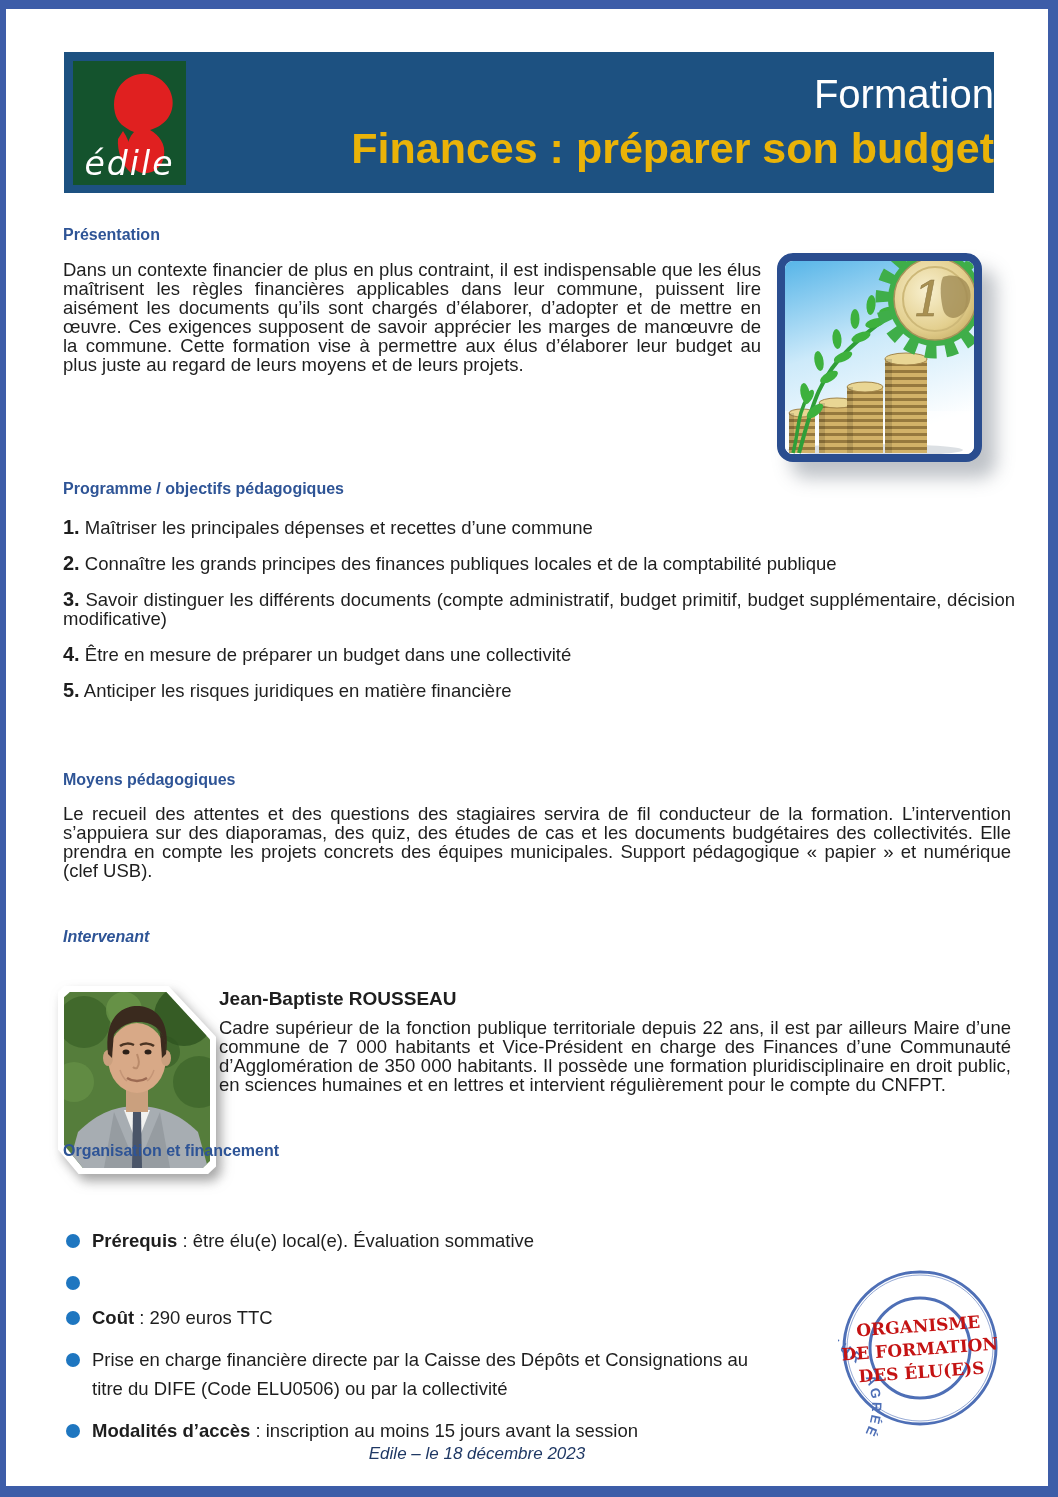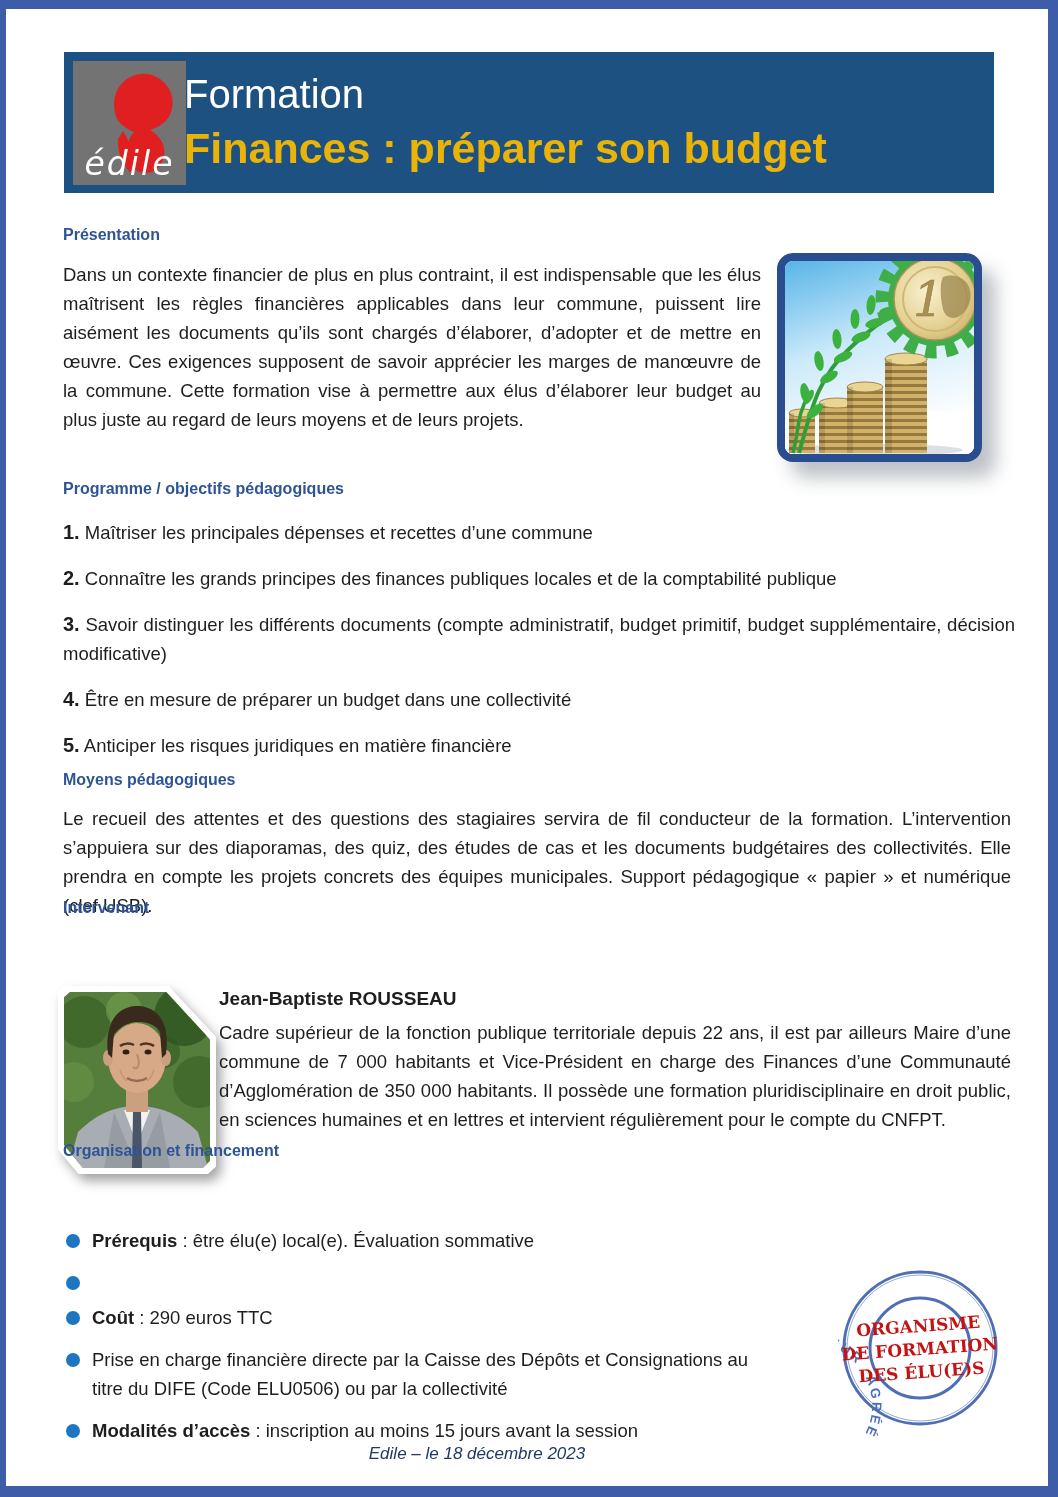--- a/index.html
+++ b/index.html
@@ -7,30 +7,30 @@
         font-family:"Liberation Sans",sans-serif;color:#1e1e1e;}
   
   .frame-top{position:absolute;left:0;top:0;width:1058px;height:9px;background:#3d5da8;}
   .frame-bottom{position:absolute;left:0;top:1486px;width:1058px;height:11px;background:#3d5da8;}
   .frame-left{position:absolute;left:0;top:0;width:6px;height:1497px;background:#3d5da8;}
   .frame-right{position:absolute;left:1048px;top:0;width:10px;height:1497px;background:#3d5da8;}
 
   
   .banner{position:absolute;left:64px;top:52px;width:930px;height:141px;background:#1d5181;}
   .banner-titles{position:absolute;left:120px;top:0;right:0;height:100%;display:flex;
-                 flex-direction:column;align-items:flex-start;justify-content:center;}
+                 flex-direction:column;align-items:flex-end;justify-content:center;}
   .banner-t1{color:#fff;font-size:40px;line-height:46px;font-weight:400;}
   .banner-t2{color:#eab308;font-size:43px;line-height:52px;font-weight:700;margin-top:5px;}
-  .logo{position:absolute;left:9px;top:9px;width:113px;height:124px;background:#737373;overflow:hidden;}
+  .logo{position:absolute;left:9px;top:9px;width:113px;height:124px;background:#14532d;overflow:hidden;}
   .logo-text{position:absolute;left:0;bottom:2px;width:100%;text-align:center;color:#fff;
              font-style:italic;font-size:33px;letter-spacing:2px;font-family:"DejaVu Sans",sans-serif;}
 
   .h2{position:absolute;left:63px;color:#2e5496;font-weight:700;font-size:16px;}
 
-  .body-text{text-align:justify;font-size:18.5px;line-height:29px;color:#1e1e1e;}
+  .body-text{text-align:justify;font-size:18.5px;line-height:19px;color:#1e1e1e;}
 
   .pres-p{position:absolute;left:63px;top:260px;width:698px;}
 
   
   .euro-frame{position:absolute;left:777px;top:253px;width:189px;height:193px;
               border:8px solid #2a4d8f;border-radius:16px;overflow:hidden;background:#fff;
               box-shadow:14px 16px 18px rgba(110,120,130,.45);}
   .euro-frame svg{display:block;}
 
   .prog-list{position:absolute;left:63px;top:518px;width:952px;}
@@ -161,21 +161,21 @@
     <div class="prog-item"><span class="prog-num">1.</span> <span>Maîtriser les principales dépenses et recettes d’une commune</span></div>
     <div class="prog-item"><span class="prog-num">2.</span> <span>Connaître les grands principes des finances publiques locales et de la comptabilité publique</span></div>
     <div class="prog-item"><span class="prog-num">3.</span> <span>Savoir distinguer les différents documents (compte administratif, budget primitif, budget supplémentaire, décision modificative)</span></div>
     <div class="prog-item"><span class="prog-num">4.</span> <span>Être en mesure de préparer un budget dans une collectivité</span></div>
     <div class="prog-item"><span class="prog-num">5.</span> <span>Anticiper les risques juridiques en matière financière</span></div>
   </div>
 
   <div class="h2" style="top:771px;">Moyens pédagogiques</div>
   <div class="body-text moyens-p">Le recueil des attentes et des questions des stagiaires servira de fil conducteur de la formation. L’intervention s’appuiera sur des diaporamas, des quiz, des études de cas et les documents budgétaires des collectivités. Elle prendra en compte les projets concrets des équipes municipales. Support pédagogique « papier » et numérique (clef USB).</div>
 
-  <div class="h2" style="top:899px;">Intervenant</div>
+  <div class="h2" style="top:928px;font-style:italic;">Intervenant</div>
   <div class="portrait-wrap">
     <div class="portrait-clip">
       <svg class="portrait-inner" width="146" height="176" viewBox="0 0 146 176">
         <rect width="146" height="176" fill="#557d3b"></rect>
         <circle cx="20" cy="30" r="26" fill="#3c6429" opacity="0.8"></circle>
         <circle cx="120" cy="24" r="30" fill="#2e5420" opacity="0.8"></circle>
         <circle cx="135" cy="90" r="26" fill="#3c6429" opacity="0.7"></circle>
         <circle cx="60" cy="18" r="18" fill="#6d9a4c" opacity="0.7"></circle>
         <circle cx="10" cy="90" r="20" fill="#6d9a4c" opacity="0.5"></circle>
         <circle cx="100" cy="60" r="16" fill="#2e5420" opacity="0.5"></circle>

